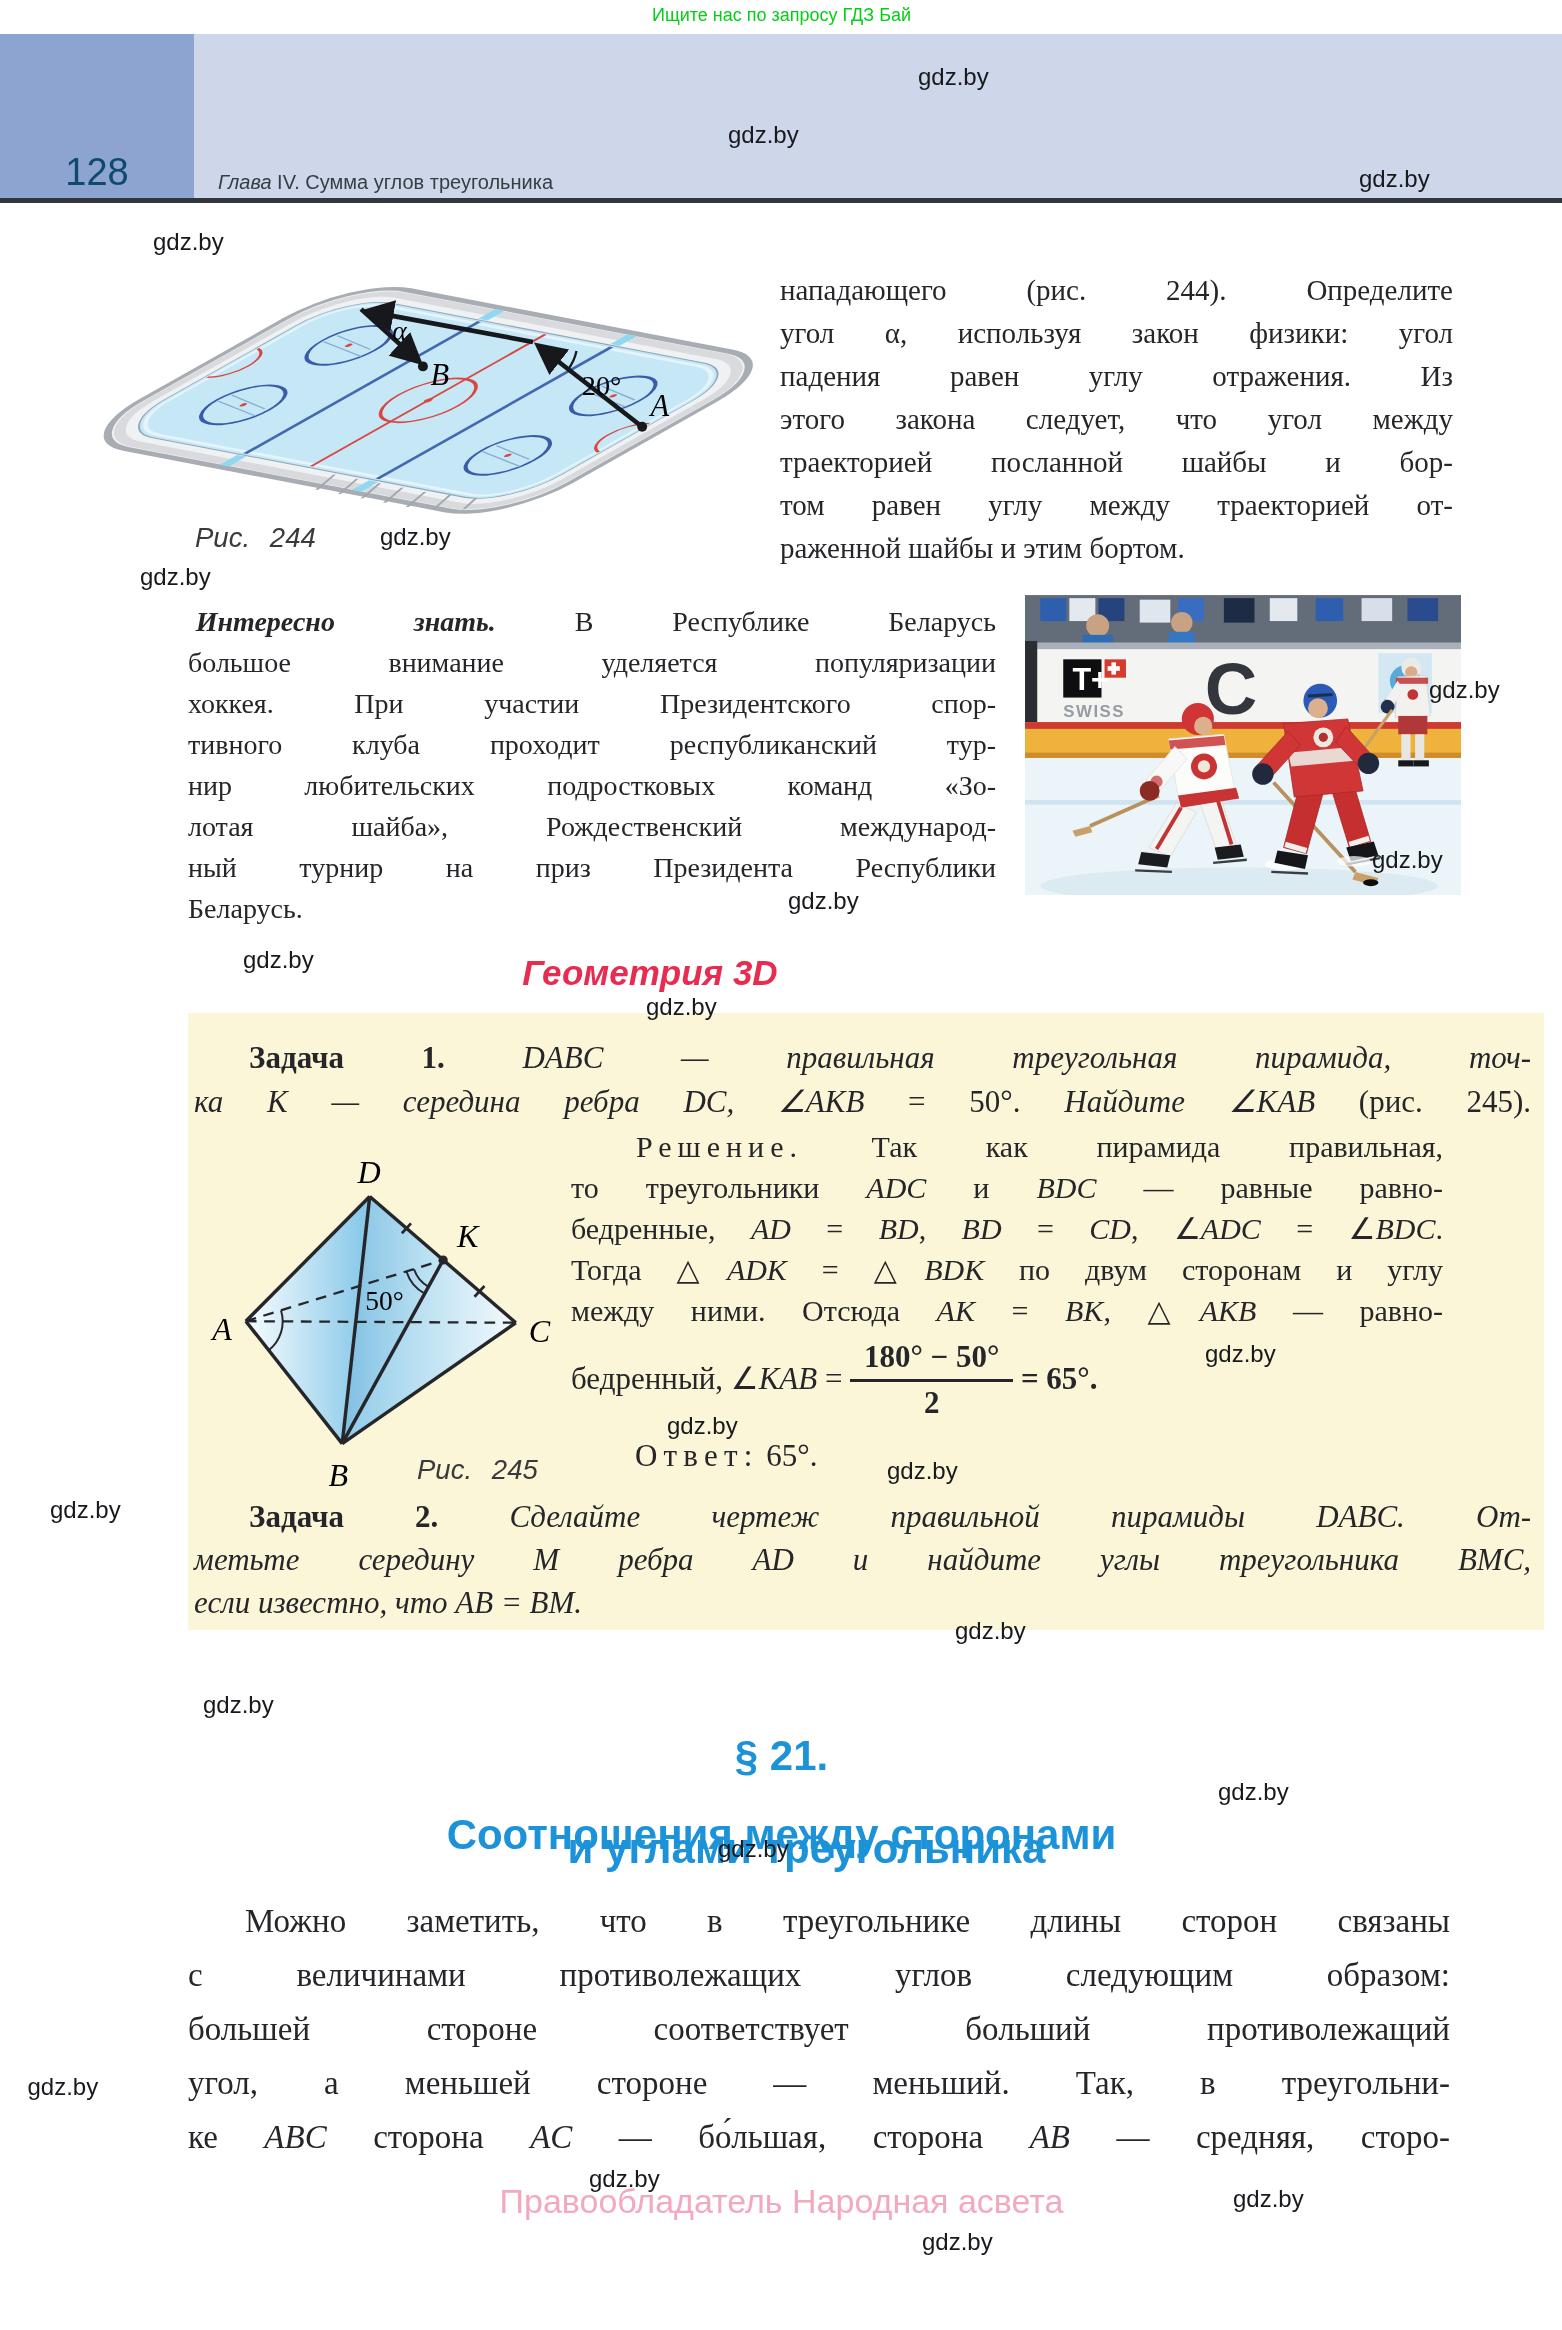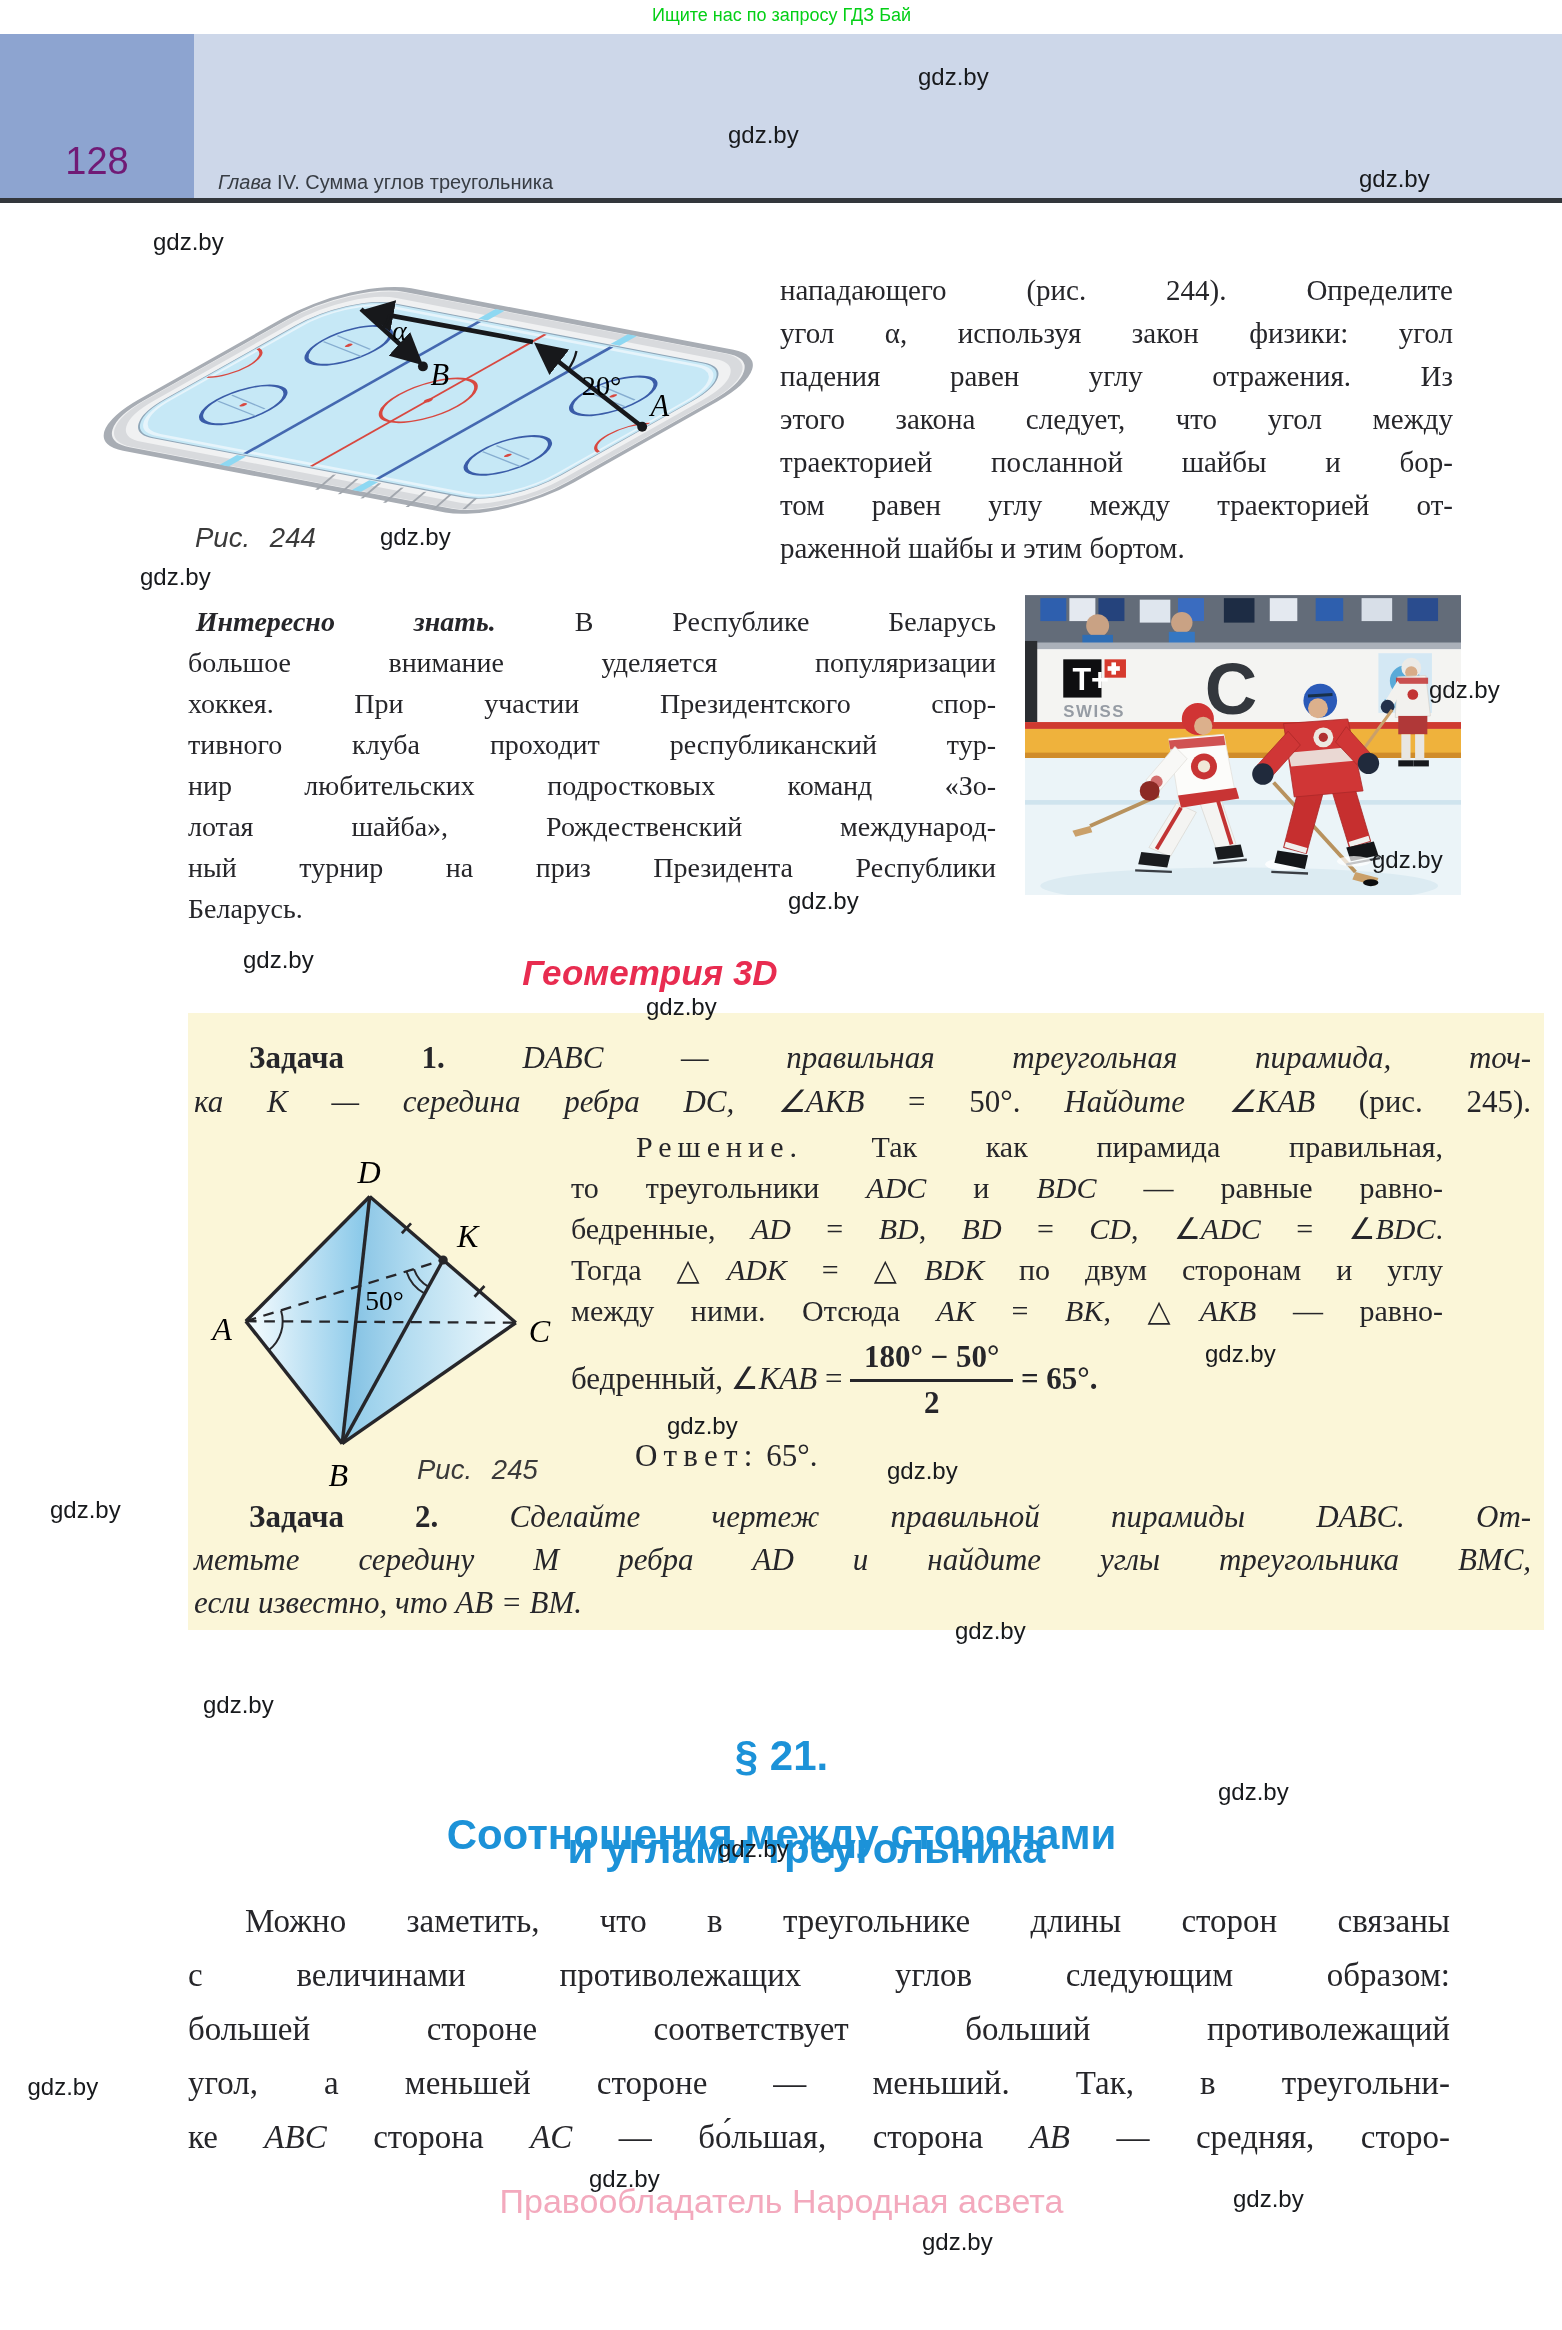--- a/index.html
+++ b/index.html
@@ -10,21 +10,21 @@
   .wm{position:absolute;font-family:"Liberation Sans",sans-serif;font-size:24px;color:#17191c;
       white-space:nowrap;z-index:40;}
   
   .banner{position:absolute;top:4.6px;left:0;width:100%;text-align:center;
           font-family:Liberation Sans, sans-serif;font-size:18px;color:#04cf16;}
   
   .header-bar{position:absolute;top:34px;left:0;width:100%;height:169px;background:#cdd7e9;
               border-bottom:5.4px solid #33373c;box-sizing:border-box;}
   .num-block{position:absolute;left:0;top:0;bottom:0;width:194px;background:#8da4d0;
              display:flex;align-items:flex-end;justify-content:center;}
-  .page-num{font-family:"Liberation Sans",sans-serif;font-size:38px;color:#701a75;padding-bottom:15px;}
+  .page-num{font-family:"Liberation Sans",sans-serif;font-size:38px;color:#0c4a6e;padding-bottom:4px;}
   .chapter{position:absolute;left:218px;bottom:4px;font-family:"Liberation Sans",sans-serif;
            font-size:20px;color:#383d44;}
   
   .line{text-align:justify;text-align-last:justify;}
   .line.last{text-align:left;text-align-last:left;}
   .p-attack{position:absolute;left:780px;top:269px;width:673px;font-size:29px;line-height:43px;}
   .p-inter{position:absolute;left:188px;top:601px;width:808px;font-size:28px;line-height:41px;}
   .p-inter .line:first-child{text-indent:7.7px;}
   .cap{position:absolute;font-family:"Liberation Sans",sans-serif;font-style:italic;
        font-size:27.5px;color:#3a3a3a;word-spacing:12.2px;white-space:nowrap;}

